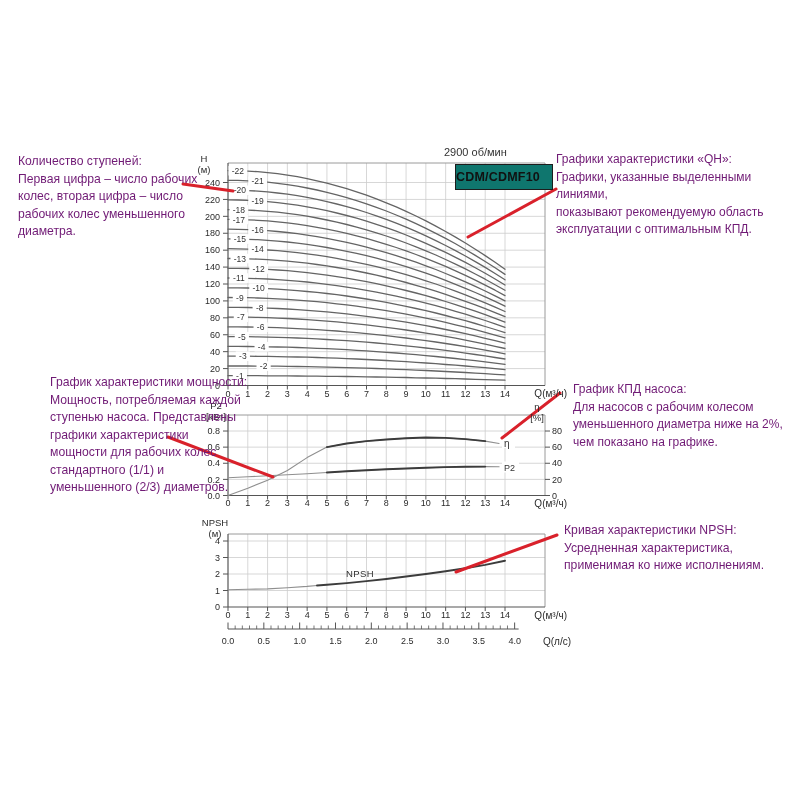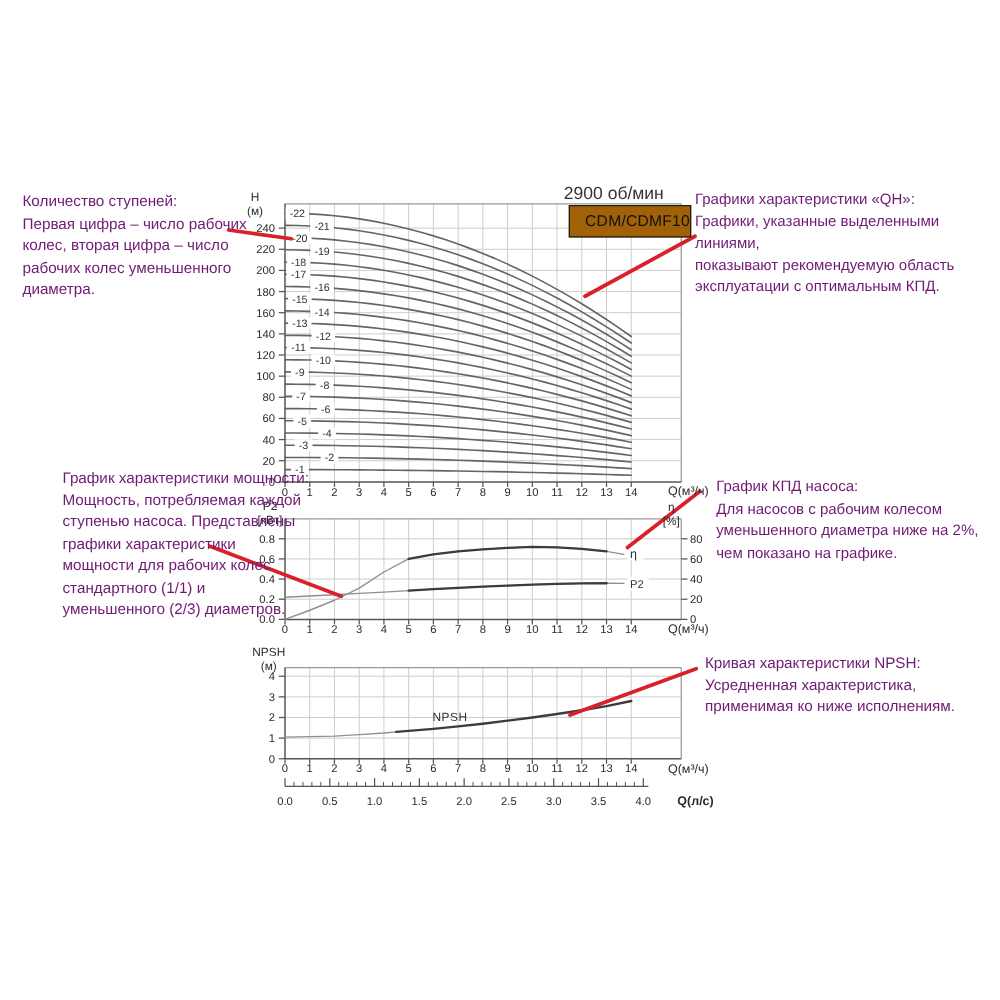--- a/index.html
+++ b/index.html
@@ -3,26 +3,26 @@
 <meta charset="utf-8">
 <style>
   html,body{margin:0;padding:0;background:#fff;}
   #page{position:relative;width:800px;height:800px;background:#fff;overflow:hidden;
         font-family:"Liberation Sans",sans-serif;color:#404040;}
   #chart-svg{position:absolute;left:0;top:0;}
   .ann{position:absolute;white-space:pre-line;font-size:12.2px;line-height:17.5px;color:#701a75;}
   .axis-title{position:absolute;white-space:pre-line;font-size:9.5px;line-height:10.5px;
               color:#2b2b2b;text-align:center;}
   .unit{position:absolute;font-size:10px;color:#2b2b2b;text-align:right;}
-  #rpm{position:absolute;left:408px;top:146px;width:123px;text-align:right;
-       font-size:14px;color:#333;}
+  #rpm{position:absolute;left:444px;top:146px;width:123px;
+       font-size:11px;color:#333;}
   #model-box{position:absolute;left:455px;top:164px;width:96px;height:24px;
-             background:#a16207;border:1.6px solid #1d1d1d;display:flex;
-             align-items:center;justify-content:flex-end;font-size:12.5px;
-             font-weight:400;letter-spacing:.2px;color:#111;}
+             background:#0f766e;border:1.6px solid #1d1d1d;display:flex;
+             align-items:center;justify-content:flex-start;font-size:12.5px;
+             font-weight:700;letter-spacing:.2px;color:#111;}
 </style>
 </head>
 <body>
 
 <div id="page">
 
   <svg id="chart-svg" width="800" height="800">
     <g id="g-qh">
         <line x1="228" y1="368.584" x2="545" y2="368.584" stroke="#cdcdcd" stroke-width="0.8"></line>
         <line x1="228" y1="351.668" x2="545" y2="351.668" stroke="#cdcdcd" stroke-width="0.8"></line>
@@ -396,21 +396,21 @@
   <div class="axis-title" style="left:199px;top:401px;width:34px;">P2
 [кВт]</div>
   <div class="axis-title" style="left:526px;top:402px;width:22px;">η
 [%]</div>
   <div class="axis-title" style="left:199px;top:518px;width:32px;">NPSH
 (м)</div>
 
   <div class="unit" style="left:517px;top:388px;width:50px;">Q(м³/ч)</div>
   <div class="unit" style="left:517px;top:498px;width:50px;">Q(м³/ч)</div>
   <div class="unit" style="left:517px;top:610px;width:50px;">Q(м³/ч)</div>
-  <div class="unit" style="left:521px;top:636px;width:50px;font-weight:bold;">Q(л/с)</div>
+  <div class="unit" style="left:521px;top:636px;width:50px;">Q(л/с)</div>
 
   <div class="ann" style="left:18px;top:153px;width:200px;">Количество ступеней:
 Первая цифра – число рабочих
 колес, вторая цифра – число
 рабочих колес уменьшенного
 диаметра.</div>
   <div class="ann" style="left:556px;top:151px;width:246px;font-size:12px;">Графики характеристики «QH»:
 Графики, указанные выделенными линиями,
 показывают рекомендуемую область
 эксплуатации с оптимальным КПД.</div>

